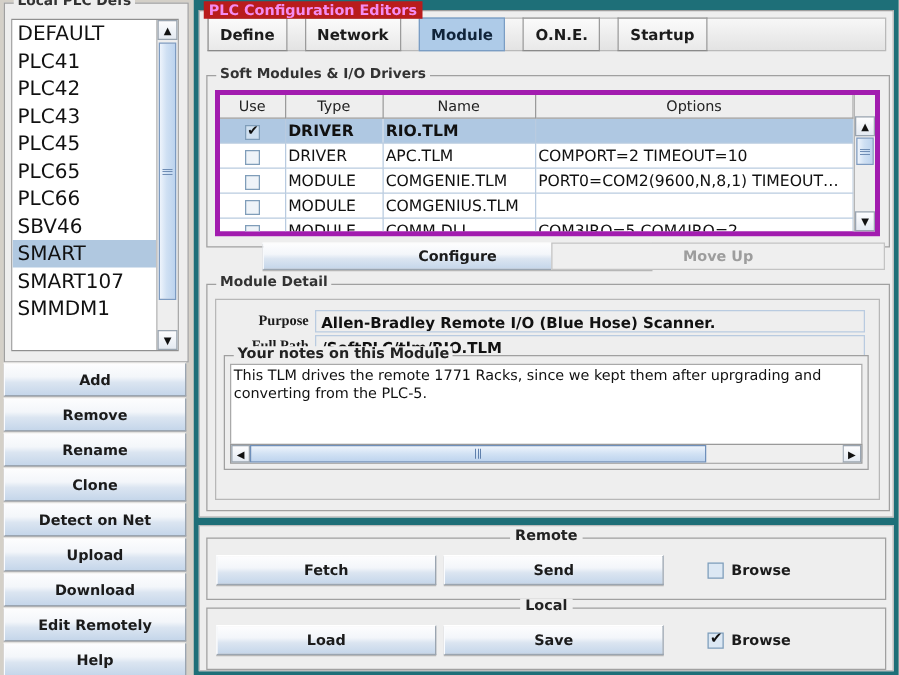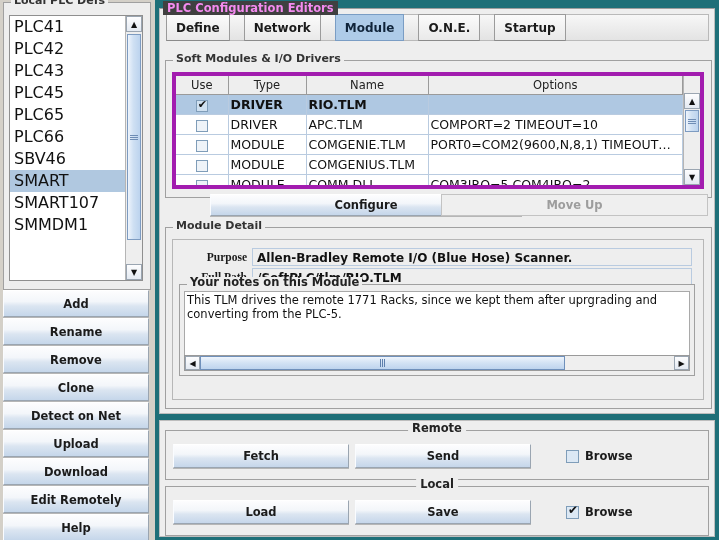--- a/index.html
+++ b/index.html
@@ -80,21 +80,21 @@
 
   
   #teal-wrap{
     position:absolute;left:155px;top:0;width:564px;height:540px;
     background:#1e6f78;
   }
   
   #editors-title{
     position:absolute;left:163px;top:1px;
     color:#f48bf0;font-weight:bold;font-size:11.5px;
-    background:#404040;padding:0 4px;z-index:5;white-space:nowrap;
+    background:#b91c1c;padding:0 4px;z-index:5;white-space:nowrap;
   }
   #editors-box{
     position:absolute;left:159px;top:8px;width:556px;height:406px;
     border:1px solid #bdbdbd;border-top:1px solid #9d9d9d;
     background:#eeeeee;box-sizing:border-box;
   }
 
   
   .tabs{position:absolute;left:6px;top:5px;height:27px;display:flex;gap:14px;}
   .tab{
@@ -229,20 +229,21 @@
 </head>
 <body>
 
 <div class="root">
 
   <div class="titled" id="plcdefs-group">
     <div class="legend">Local PLC Defs</div>
 
     <div id="plc-list-wrap">
       <div id="plc-list">
+          <div class="plc-item">DEFAULT</div>
           <div class="plc-item">PLC41</div>
           <div class="plc-item">PLC42</div>
           <div class="plc-item">PLC43</div>
           <div class="plc-item">PLC45</div>
           <div class="plc-item">PLC65</div>
           <div class="plc-item">PLC66</div>
           <div class="plc-item">SBV46</div>
           <div class="plc-item sel">SMART</div>
           <div class="plc-item">SMART107</div>
           <div class="plc-item">SMMDM1</div>
@@ -252,22 +253,22 @@
         <div class="thumb" style="top:18px;height:206px;">
             <span class="grip"></span>
           </div>
         <div class="arrow dn">▼</div>
       </div>
     </div>
   </div>
 
   <div class="sidebtns" id="side-buttons">
       <div class="btn">Add</div>
+      <div class="btn">Remove</div>
       <div class="btn">Rename</div>
-      <div class="btn">Remove</div>
       <div class="btn">Clone</div>
       <div class="btn">Detect on Net</div>
       <div class="btn">Upload</div>
       <div class="btn">Download</div>
       <div class="btn">Edit Remotely</div>
       <div class="btn">Help</div>
     </div>
 
   <div id="teal-wrap"></div>
 

